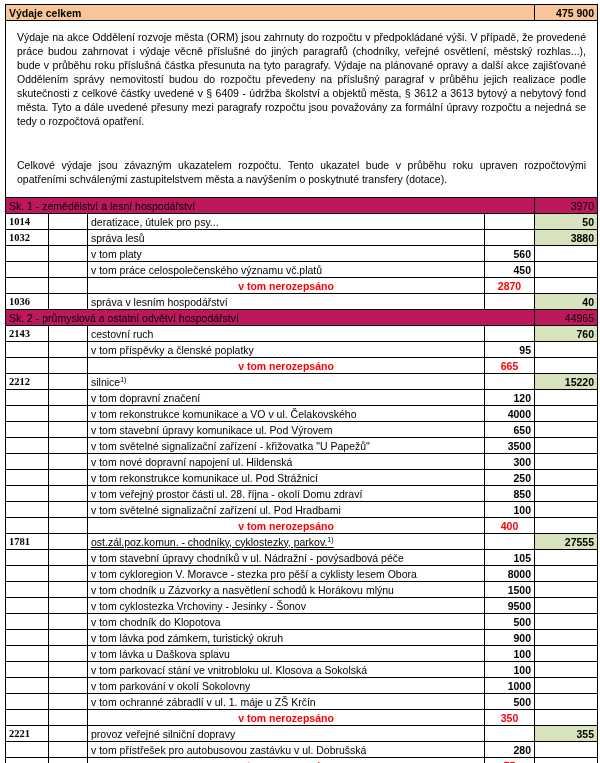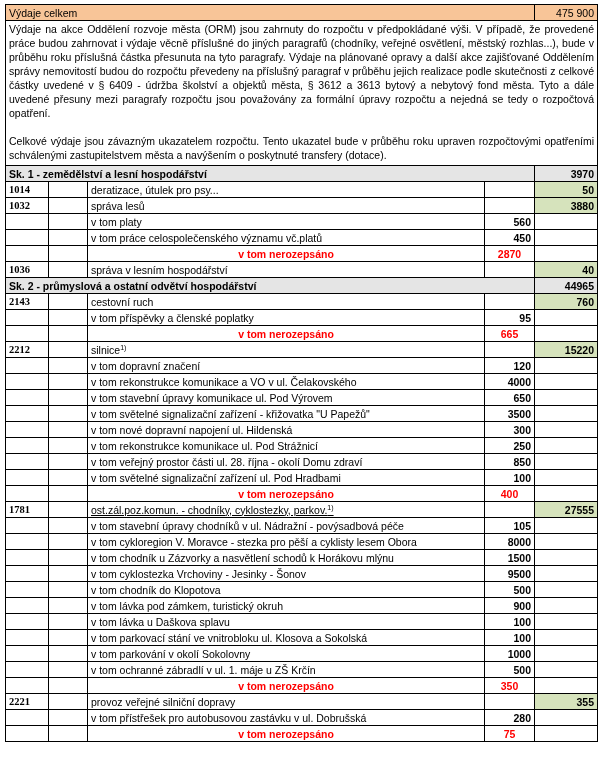--- a/index.html
+++ b/index.html
@@ -4,30 +4,30 @@
 <style>
   html, body { margin: 0; padding: 0; background: #ffffff; }
   body { width: 600px; height: 763px; overflow: hidden; position: relative;
          font-family: "Liberation Sans", sans-serif; font-size: 10.5px; color: #000; }
   .sheet { position: absolute; left: 5px; top: 4px; width: 592px; }
   table { border-collapse: collapse; width: 592px; table-layout: fixed; }
   td { border: 1px solid #000; padding: 0 3px; height: 15px; line-height: 14px;
        white-space: nowrap; overflow: hidden; vertical-align: middle; }
   td.num { text-align: right; font-weight: bold; }
   td.code { font-weight: bold; font-family: Liberation Serif, serif; }
-  tr.total td { background: #f8c598; font-weight: normal; height: 15px; }
-  tr.section td { background: #e5e5e5; font-weight: bold; }
+  tr.total td { background: #f8c598; font-weight: bold; height: 15px; }
+  tr.section td { background: #be185d; font-weight: normal; }
   td.green { background: #d6e3bc; }
   .red { color: #ff0000; font-weight: bold; }
   td.red { color: #ff0000; text-align: center; }
   .u { text-decoration: underline; }
   sup { font-size: 7px; line-height: 0; vertical-align: 4px; }
   td.intro { white-space: normal; padding: 1px 3px 3px 3px; line-height: 14px; height: auto;
              text-align: justify; font-size: 10.5px; }
-  td.intro p { margin: 0; }
+  td.intro p { margin: 8px; }
   col.c1 { width: 43px; }
   col.c2 { width: 39px; }
   col.c3 { width: 397px; }
   col.c4 { width: 50px; }
   col.c5 { width: 63px; }
 </style>
 </head>
 <body>
 
 <div class="sheet">

